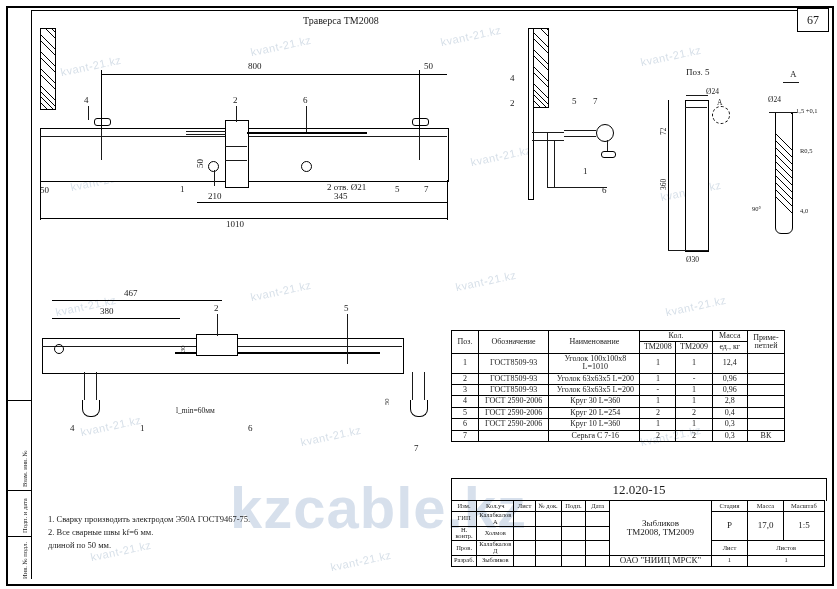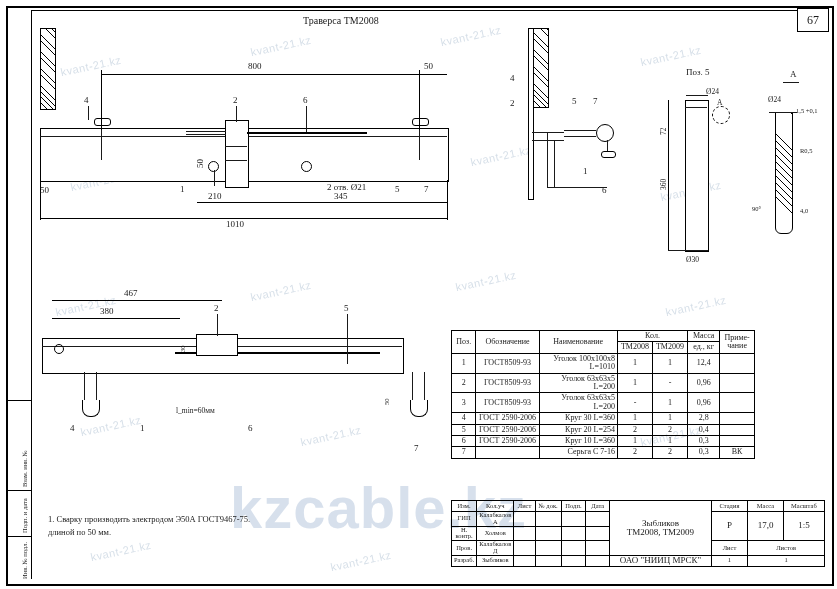--- a/index.html
+++ b/index.html
@@ -25,23 +25,23 @@
   .vtext{position:absolute;transform-origin:0 0;transform:rotate(-90deg);font-size:6.5px;white-space:nowrap;}
 
   
   #pagenum{position:absolute;right:8px;top:8px;width:30px;height:22px;border:1px solid #000;display:flex;align-items:center;justify-content:center;font-size:12px;background:#fff;}
 
   
   .wm{position:absolute;color:rgba(120,150,180,.30);font-size:11px;letter-spacing:.5px;transform:rotate(-12deg);pointer-events:none;font-family:"Liberation Sans",sans-serif;}
   .wmbig{position:absolute;left:230px;top:474px;font-size:58px;font-weight:bold;color:rgba(130,160,195,.32);letter-spacing:1px;font-family:"Liberation Sans",sans-serif;pointer-events:none;}
 
   
-  #spec{position:absolute;left:451px;top:330px;width:304px;border-collapse:collapse;font-size:8px;}
+  #spec{position:absolute;left:451px;top:330px;width:334px;border-collapse:collapse;font-size:8px;}
   #spec td,#spec th{border:1px solid #000;padding:1px 2px;text-align:center;font-weight:normal;line-height:1.05;}
-  #spec .lft{text-align:right;padding-left:4px;}
+  #spec .lft{text-align:center;padding-left:4px;}
   #spec .hd{font-size:8px;}
 
   
   #tb{position:absolute;left:451px;top:500px;width:374px;height:78px;}
   #tb table{border-collapse:collapse;width:374px;font-size:6.5px;}
   #tb td{border:1px solid #000;padding:0 2px;line-height:1.05;height:10px;}
   #tb .big{font-size:9px;}
   #tb .ctr{text-align:center;}
 
   #docnum{position:absolute;left:451px;top:478px;width:374px;height:22px;border:1px solid #000;border-bottom:none;display:flex;align-items:center;justify-content:center;font-size:13px;}
@@ -227,21 +227,21 @@
   <table id="spec">
     <tbody>
         <tr>
       <td rowspan="2" style="width:28px" class="hd">Поз.</td>
       <td rowspan="2" style="width:84px" class="hd">Обозначение</td>
       <td rowspan="2" style="width:118px" class="hd">Наименование</td>
       <td colspan="2" class="hd">Кол.</td>
       <td rowspan="1" class="hd">Масса</td>
       <td rowspan="2" style="width:38px" class="hd">
         <div>Приме-</div>
-        <div>чание</div>
+        <div>петлей</div>
       </td>
     </tr>
     <tr>
       <td style="width:34px" class="hd">ТМ2008</td>
       <td style="width:34px" class="hd">ТМ2009</td>
       <td style="width:38px" class="hd">ед., кг</td>
     </tr>
 
     <tr>
       <td>1</td>
@@ -302,23 +302,25 @@
       <td></td>
       <td class="lft">Серьга С 7-16</td>
       <td>2</td>
       <td>2</td>
       <td>0,3</td>
       <td>ВК</td>
     </tr>
   </tbody>
     </table>
 
+  <div id="docnum">12.020-15</div>
 
   <div id="notes">
     <div>1. Сварку производить электродом Э50А ГОСТ9467-75.</div>
+    <div>2. Все сварные швы kf=6 мм.</div>
     <div>    длиной по 50 мм.</div>
   </div>
 
   <div id="tb">
     <table>
       <tbody>
           <tr>
         <td style="width:16px" class="ctr">Изм.</td>
         <td style="width:22px" class="ctr">Кол.уч</td>
         <td style="width:18px" class="ctr">Лист</td>

